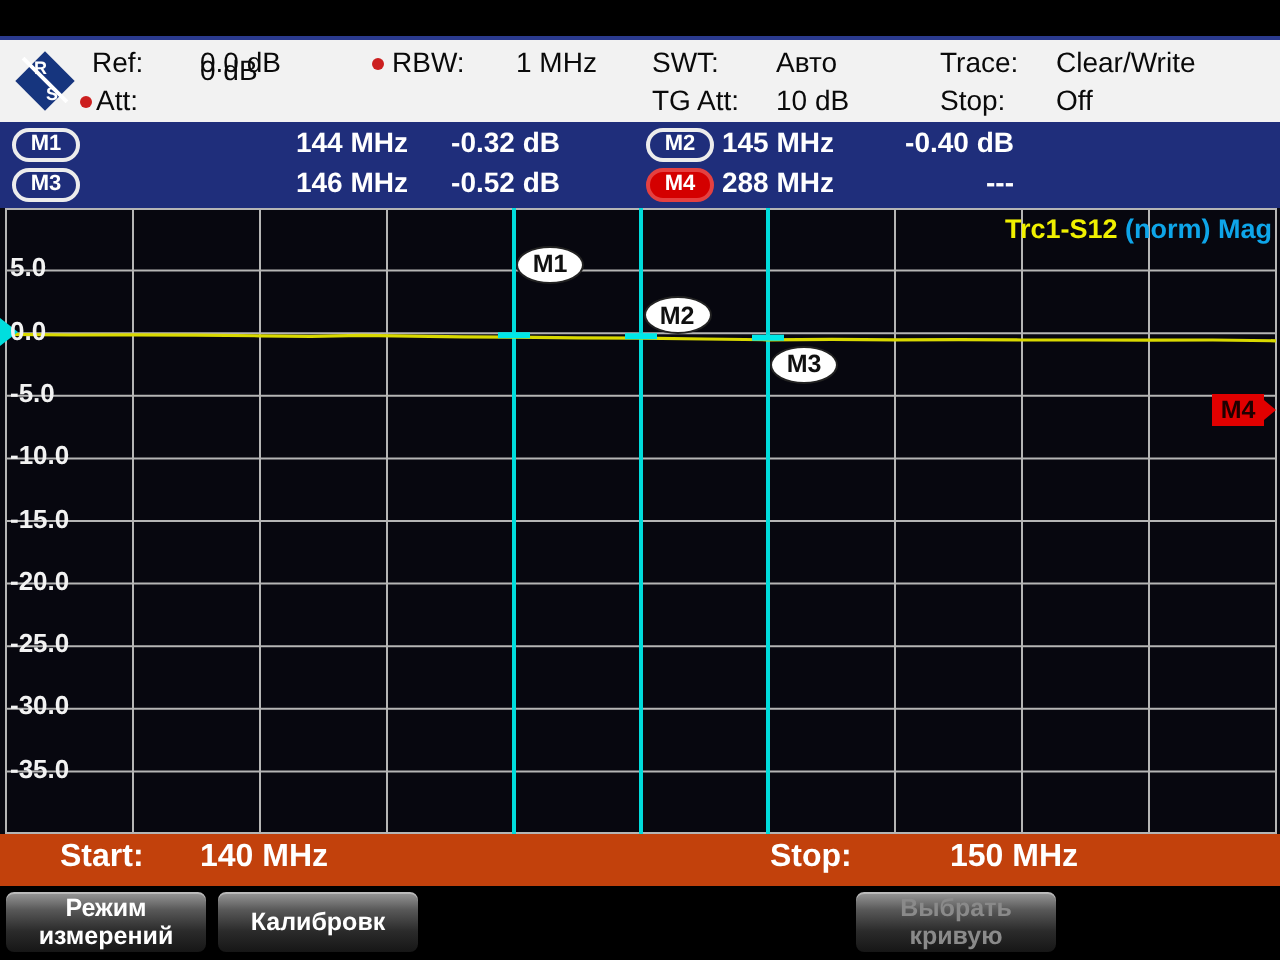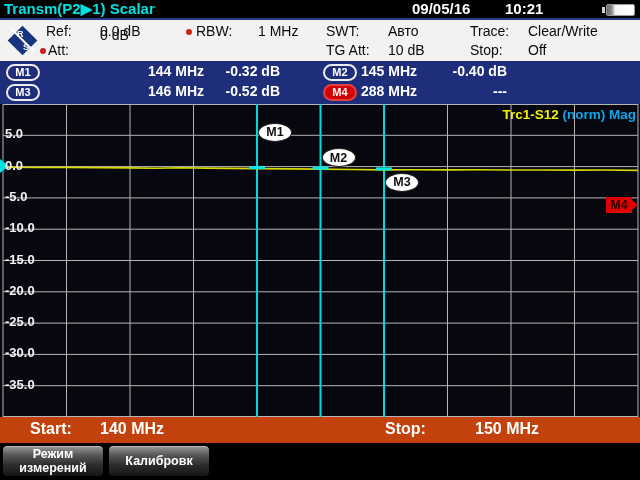--- a/index.html
+++ b/index.html
@@ -58,29 +58,20 @@
     box-shadow:inset 0 1px 0 rgba(255,255,255,.35);
     color:#fff;font-weight:bold;font-size:12.5px;line-height:1.15;
     display:flex;align-items:center;justify-content:center;text-align:center;white-space:pre-line;cursor:pointer;box-sizing:border-box;}
   .softkey.disabled{color:#8a8a8a;cursor:default;}
 </style>
 </head>
 <body>
 
 <div class="screen">
 
-  <div class="titlebar">
-    <span class="title">Transm(P2▶1) Scalar</span>
-    <span class="dt date">09/05/16</span>
-    <span class="dt time">10:21</span>
-    <span class="battery">
-      <span class="batt-nub"></span>
-      <span class="batt-body"></span>
-    </span>
-  </div>
 
   <div class="settings">
     <div class="logo">
       <span class="diamond"></span>
       <span class="diag"></span>
       <span class="logo-r">R</span>
       <span class="logo-s">S</span>
     </div>
 
     <span class="set" style="left:46px;top:3px">Ref:</span>
@@ -178,15 +169,17 @@
     <span class="fq" style="left:30px">Start:</span>
     <span class="fq" style="left:100px">140 MHz</span>
     <span class="fq" style="left:385px">Stop:</span>
     <span class="fq" style="left:475px">150 MHz</span>
   </div>
 
   <div class="softkeys">
     <div class="softkey" style="left:2px">Режим
 измерений</div>
     <div class="softkey" style="left:108px">Калибровк</div>
+    <div class="softkey disabled" style="left:427px">Выбрать
+кривую</div>
   </div>
 
 </div>
 
 </body></html>

